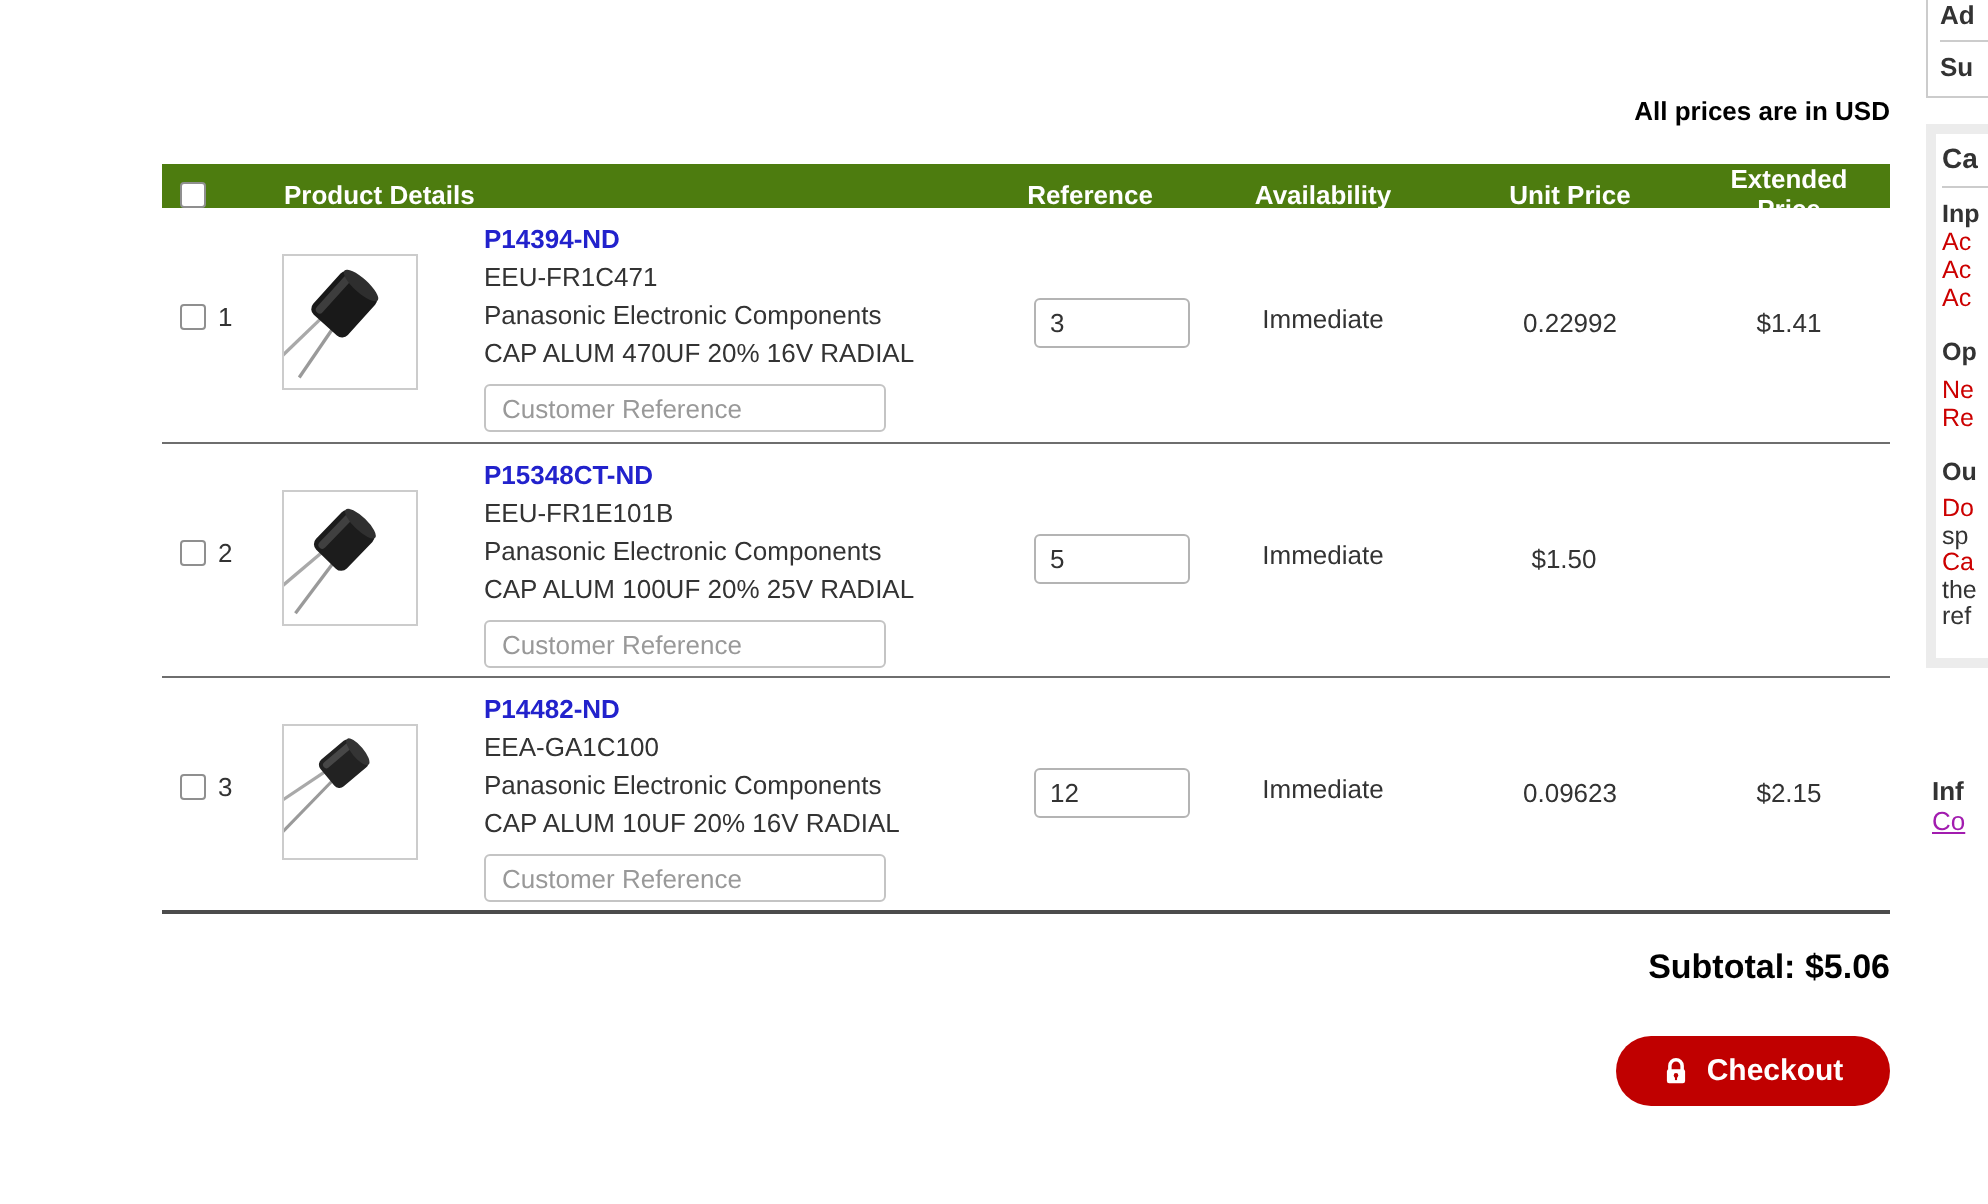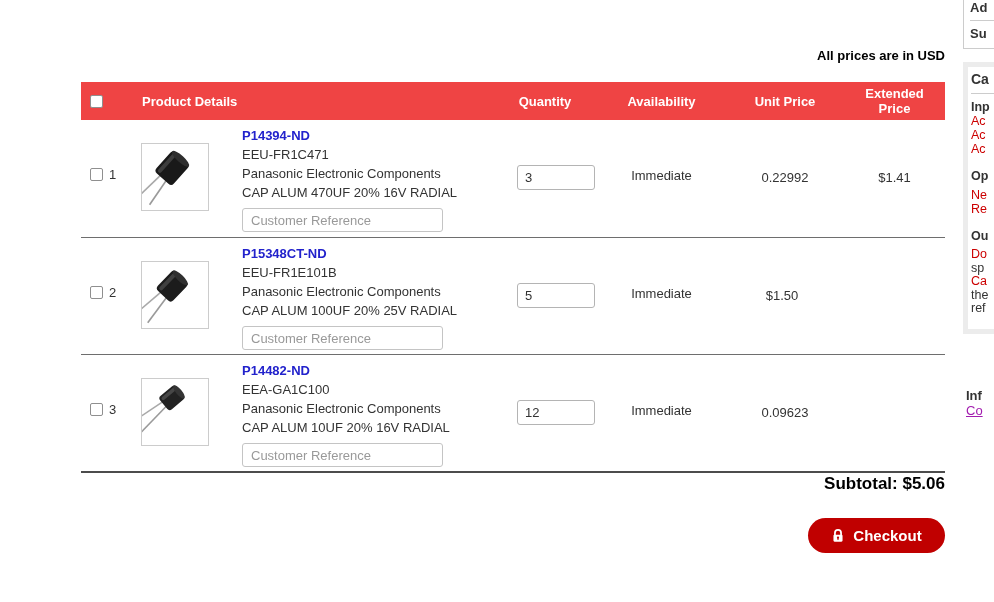--- a/index.html
+++ b/index.html
@@ -10,21 +10,21 @@
     font-family:"Liberation Sans","DejaVu Sans",sans-serif;
   }
   a { text-decoration:none; }
 
   
   .prices-note { position:absolute; top:48px; right:49px; font-size:13px; font-weight:bold; color:#000; }
 
   
   .cart-table { position:absolute; left:81px; top:82px; width:864px; }
   .grid-cols { display:grid; grid-template-columns:60px 101px 253px 100px 125px 130px 95px; }
-  .thead { background:#ef4444; color:#fff; height:38px; align-items:center; font-size:13px; font-weight:bold; }
+  .thead { background:#4d7c0f; color:#fff; height:22px; align-items:center; font-size:13px; font-weight:bold; }
   .th-sel { padding-left:9px; display:flex; align-items:center; }
   .th-product { grid-column:2 / 4; padding-left:1px; }
   .th-center { text-align:center; }
   .th-avail { text-align:center; padding-left:8px; }
   .th-right { text-align:center; padding-right:6px; }
 
   .tbody { border-bottom:2px solid #4c4c4c; }
   .row { min-height:117px; }
   .row + .row { border-top:1px solid #6e6e6e; }
 
@@ -95,21 +95,21 @@
 <body>
 
 <div class="prices-note">All prices are in USD</div>
 
 <div class="cart-table">
   <div class="thead grid-cols">
     <div class="th-sel">
       <input type="checkbox" style="">
     </div>
     <div class="th-product">Product Details</div>
-    <div class="th-center">Quantity</div>
+    <div class="th-center">Reference</div>
     <div class="th-avail">Availability</div>
     <div class="th-center">Unit Price</div>
     <div class="th-right">Extended Price</div>
   </div>
 
   <div class="tbody">
 
     <div class="row grid-cols">
       <div class="cell-sel">
         <input type="checkbox" style="">
@@ -198,20 +198,21 @@
         <div class="dline">EEA-GA1C100</div>
         <div class="dline">Panasonic Electronic Components</div>
         <div class="dline">CAP ALUM 10UF 20% 16V RADIAL</div>
         <input type="text" class="custref" placeholder="Customer Reference" style="">
       </div>
       <div>
         <input type="text" class="qty-input" value="12" style="">
       </div>
       <div class="cell-avail">Immediate</div>
       <div class="cell-unit">0.09623</div>
+      <div class="cell-ext">$2.15</div>
     </div>
 
   </div>
 </div>
 
 <div class="subtotal">
   <span>Subtotal:</span>
   <span>$5.06</span>
 </div>
 

